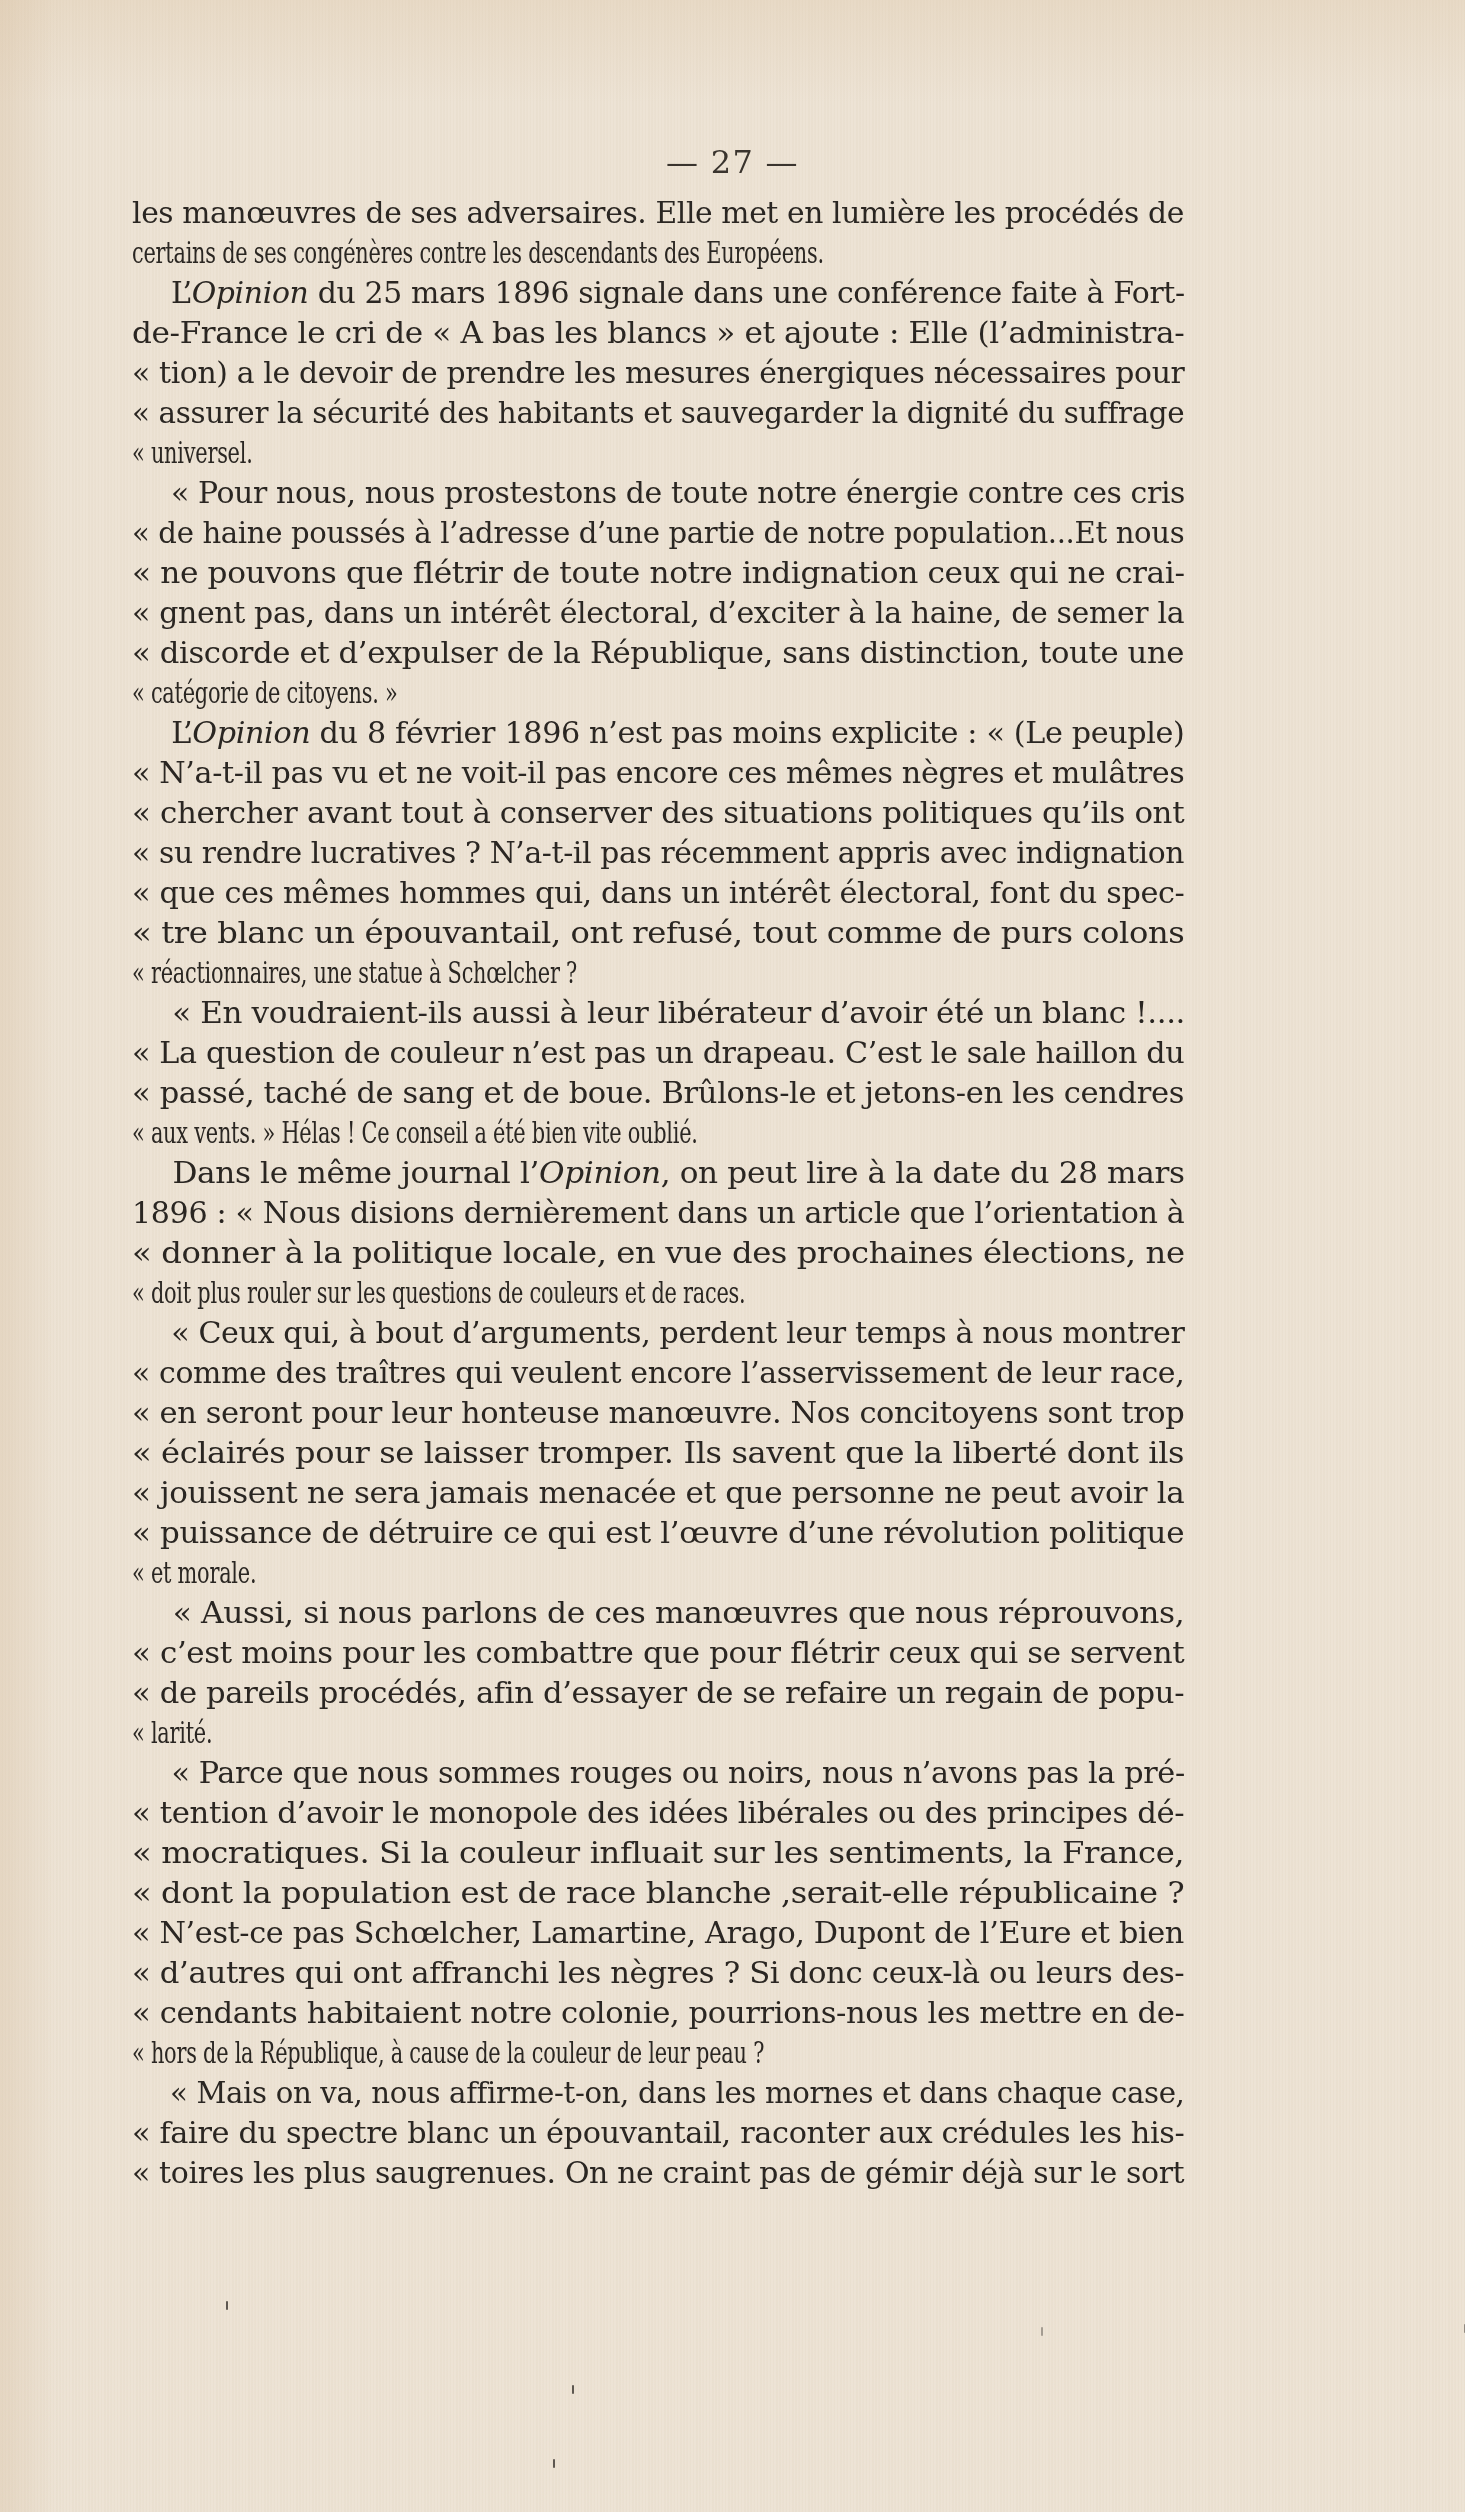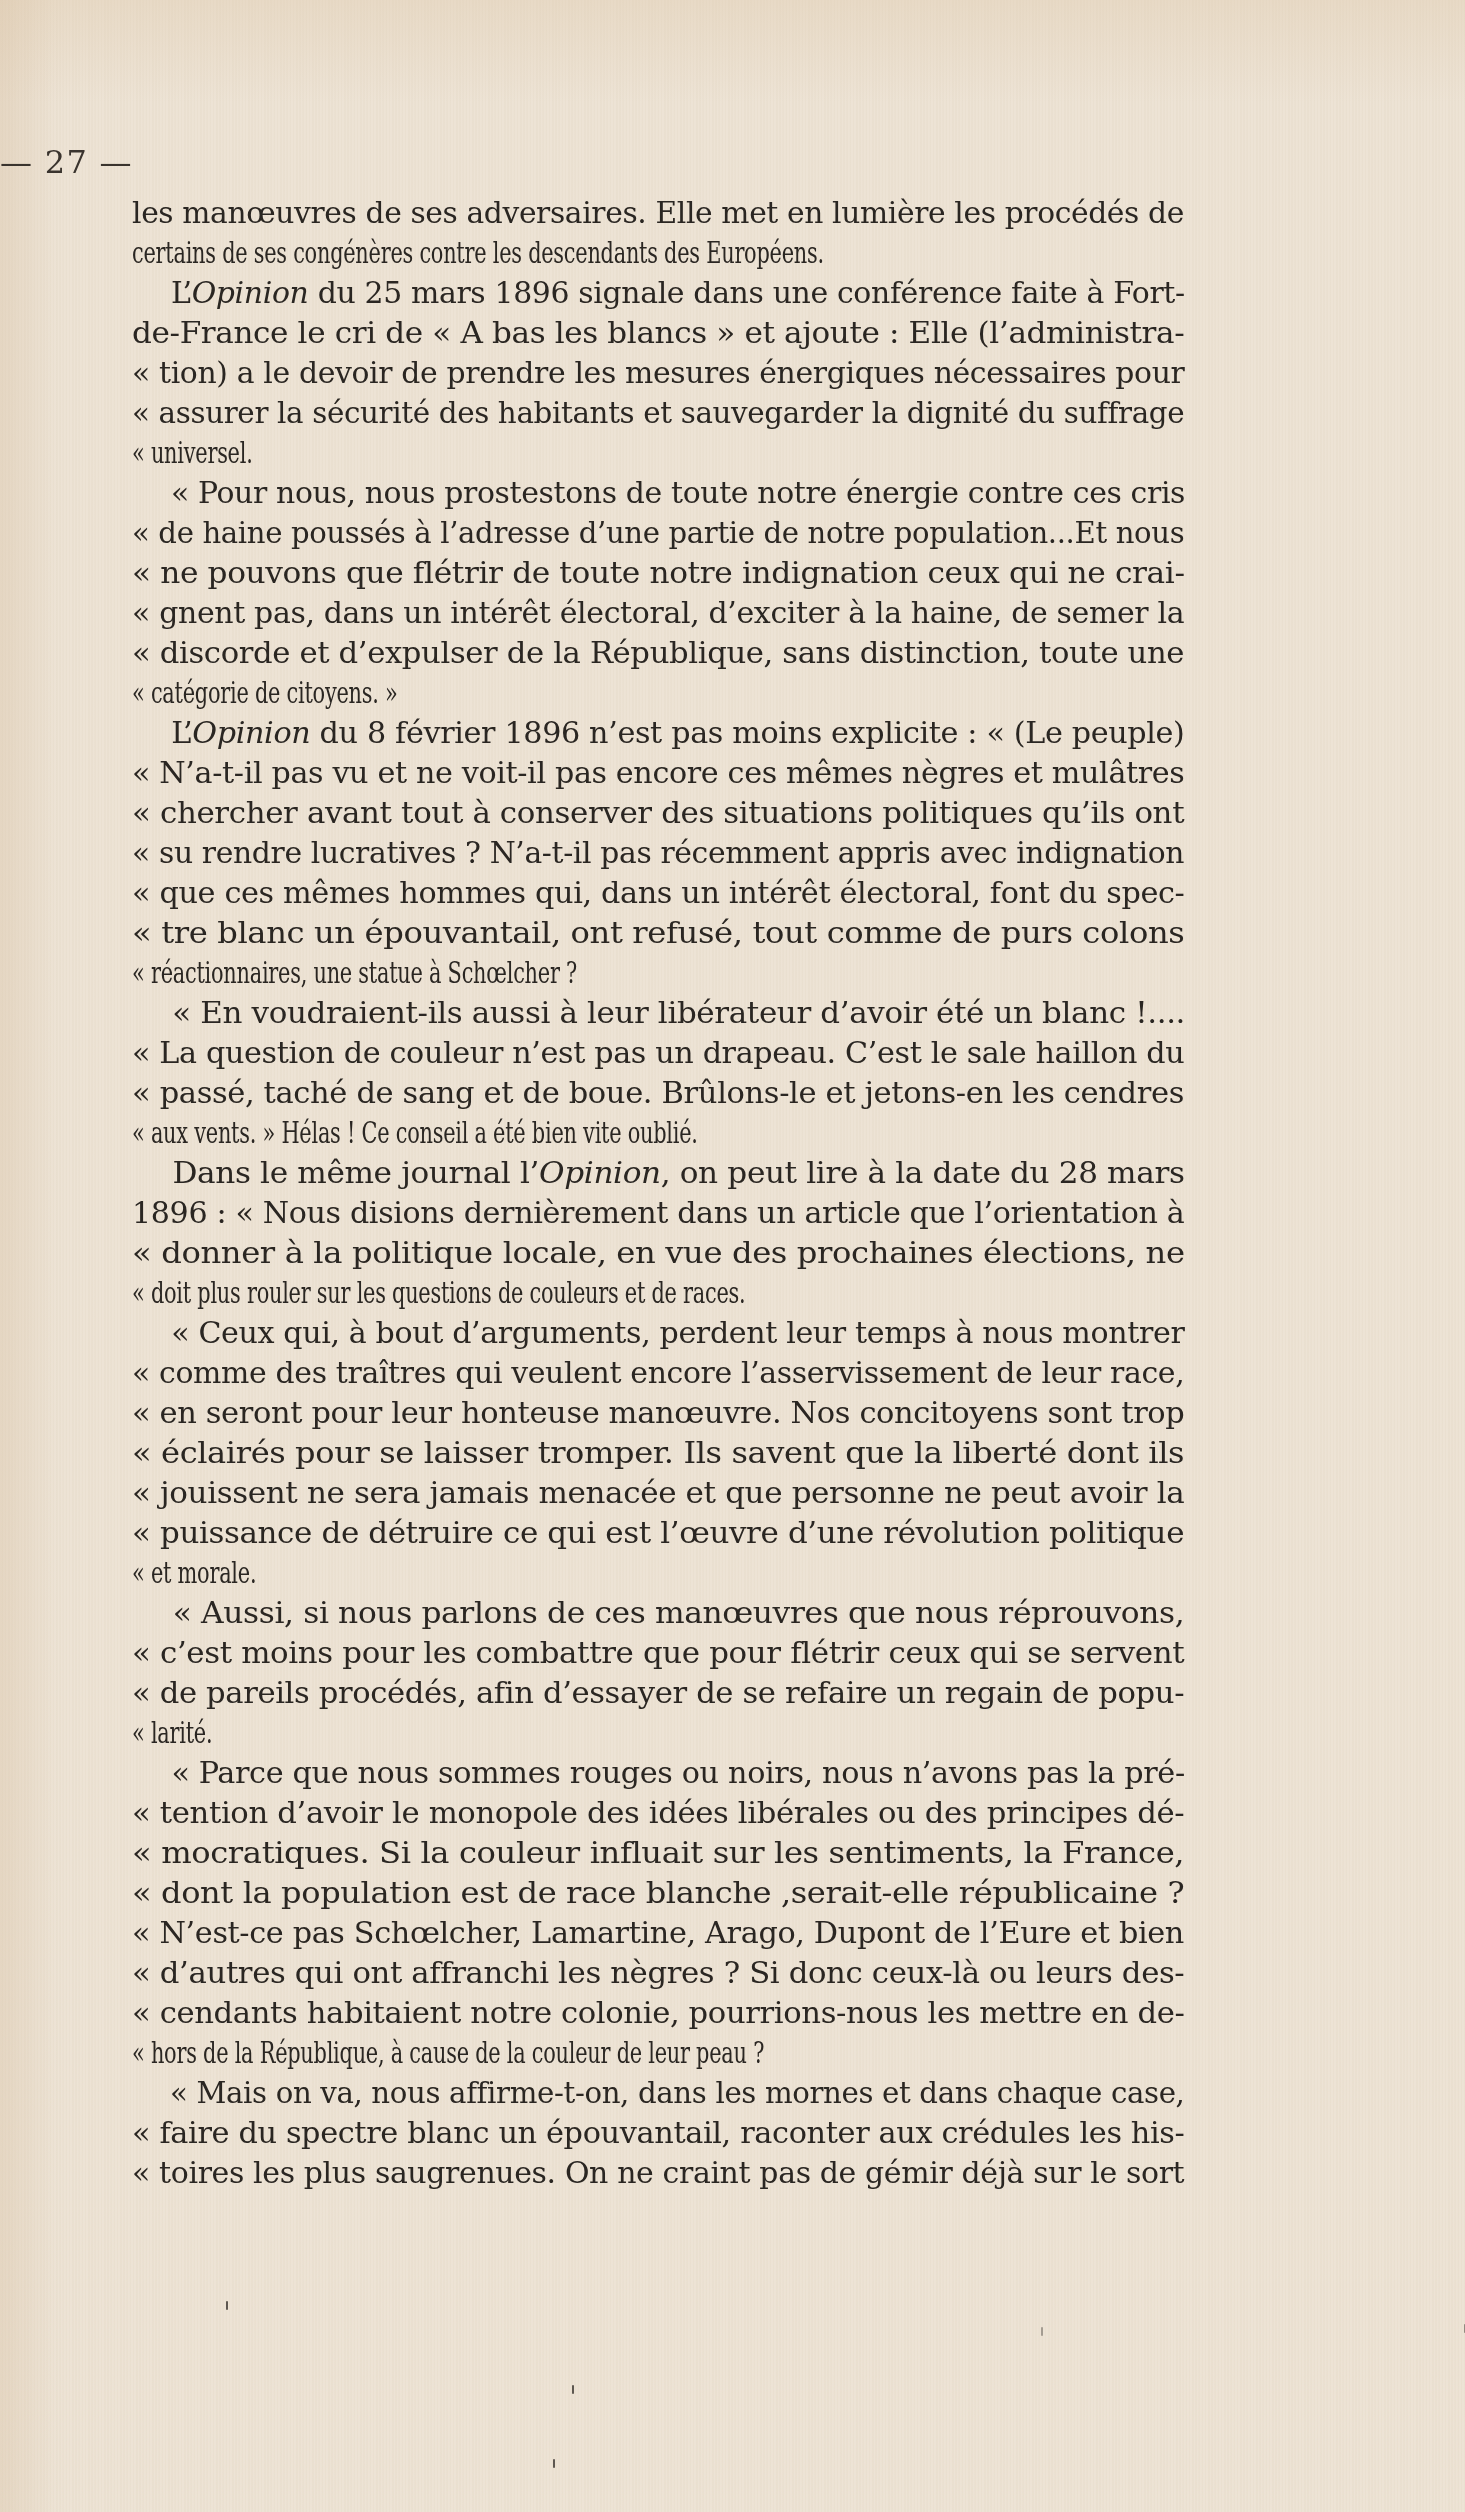--- a/index.html
+++ b/index.html
@@ -24,20 +24,21 @@
     left: 0;
     top: 0;
     width: 1465px;
     height: 2512px;
   }
   .page-number {
     position: absolute;
     top: 143px;
     left: 0;
     width: 1465px;
+    text-align: center;
     font-size: 32px;
     letter-spacing: 1.3px;
     color: #3a342e;
   }
   .text-block {
     position: absolute;
     left: 132px;
     top: 193px;
     width: 1053px;
   }

